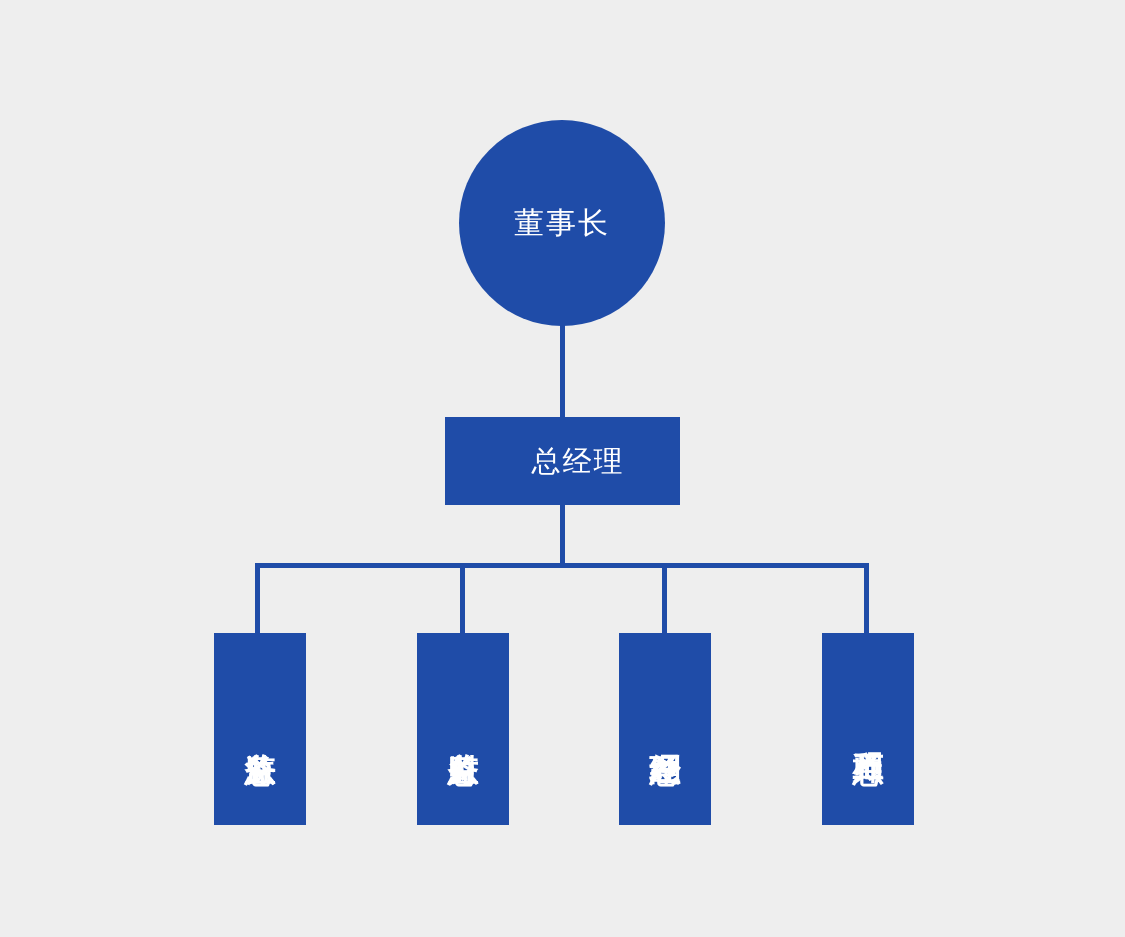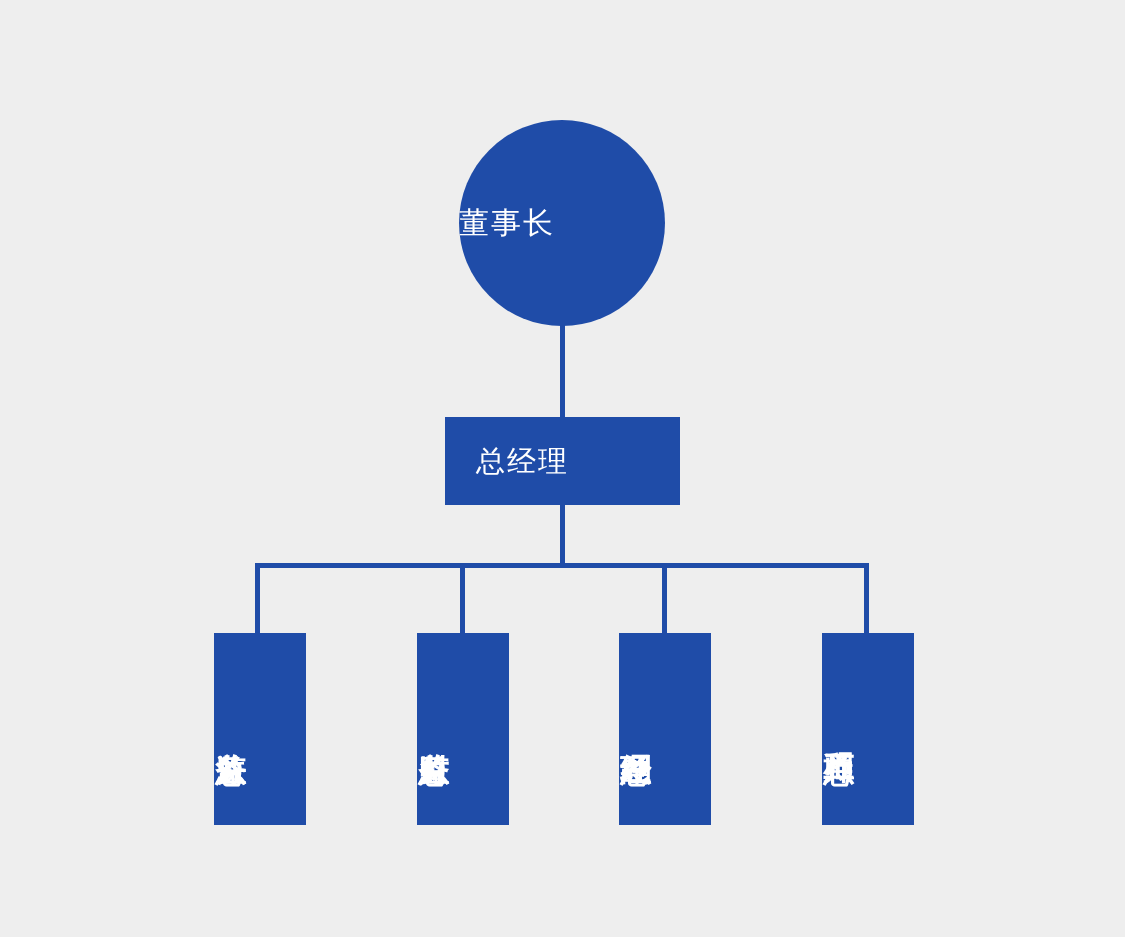--- a/index.html
+++ b/index.html
@@ -21,20 +21,21 @@
     background: #eeeeee;
   }
 
   
   .node {
     position: absolute;
     background: #1f4ca8;
     color: #ffffff;
     display: flex;
     align-items: center;
+    justify-content: center;
     box-sizing: border-box;
     z-index: 3;
   }
 
   .node-circle {
     left: 459px;
     top: 120px;
     width: 206px;
     height: 206px;
     border-radius: 50%;

